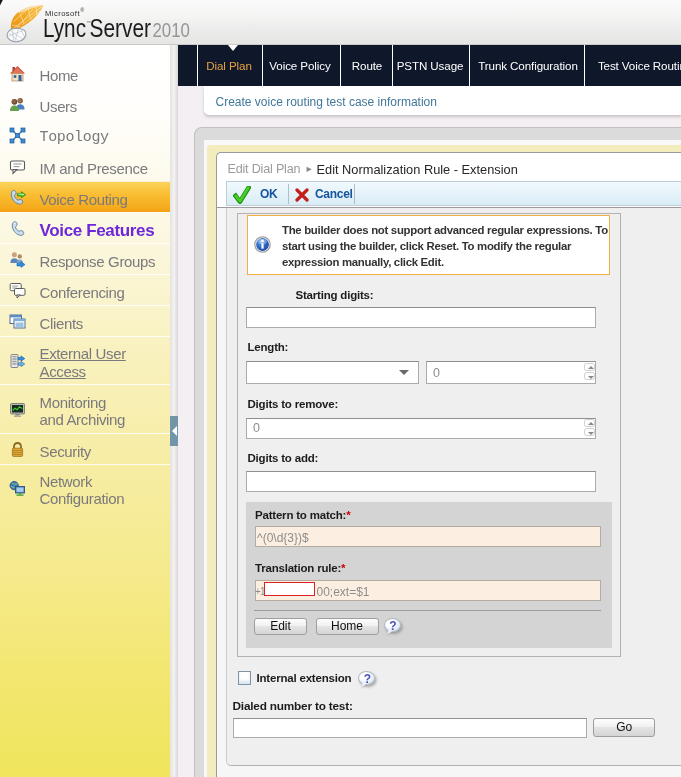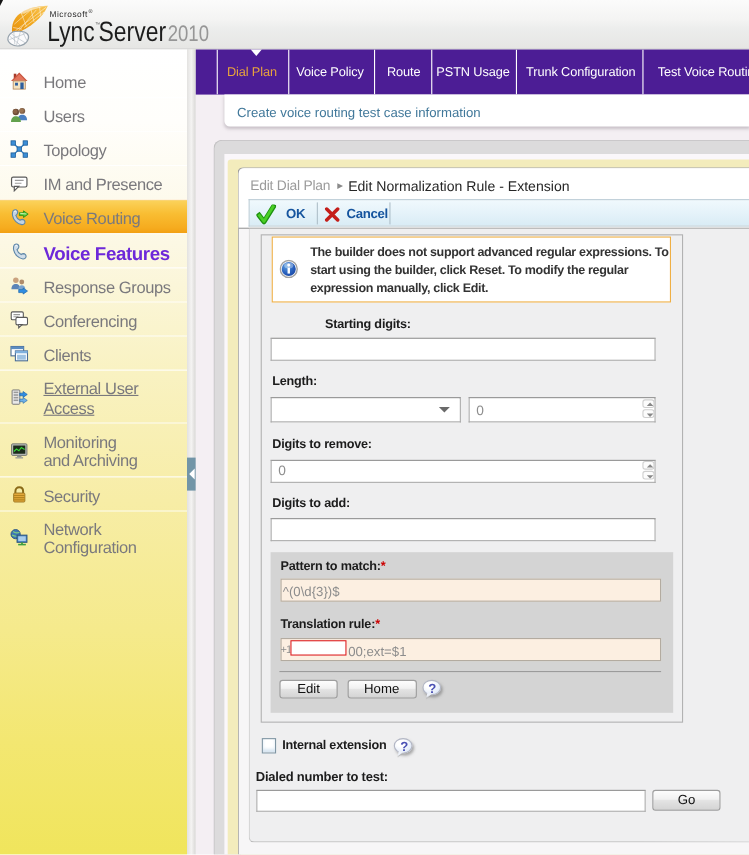--- a/index.html
+++ b/index.html
@@ -70,21 +70,21 @@
         <div style="position:absolute;left:9px;top:7px;"><svg width="17" height="17" viewBox="0 0 17 17">
             <circle cx="11.2" cy="4.8" r="2.7" fill="#7d5c42"></circle>
             <circle cx="10.6" cy="4.4" r="2" fill="#9a7452"></circle>
             <path d="M7 13.4 C7 9.9 8.8 8.3 11.2 8.3 C13.6 8.3 15.6 9.9 15.6 13.4 Z" fill="#4a7fc1"></path>
             <circle cx="5.4" cy="5.8" r="2.9" fill="#6b4a36"></circle>
             <circle cx="4.8" cy="5.4" r="2.1" fill="#8a6246"></circle>
             <path d="M1 15 C1 11.2 3 9.6 5.4 9.6 C7.8 9.6 10 11.2 10 15 Z" fill="#63a14e"></path>
           </svg></div>
         <div style="position:absolute;left:39.5px;top:7.5px;font-size:15px;letter-spacing:-0.35px;line-height:19px;color:#7a797d;">Users</div>
       </div>
-      <div style="position: absolute; left: 0px; width: 170px; border-top: 1px solid rgba(255, 255, 255, 0.85); top: 62px; height: 31px;">
+      <div style="position: absolute; left: 0px; width: 170px; border-top: 1px solid rgba(255, 255, 255, 0.85); top: 62px; height: 31px; font-family: Liberation Mono, monospace;">
         <div style="position:absolute;left:9px;top:7px;"><svg width="17" height="17" viewBox="0 0 17 17">
             <g stroke="#2c7cc4" stroke-width="1.2">
               <line x1="3" y1="3" x2="14" y2="14"></line>
               <line x1="14" y1="3" x2="3" y2="14"></line>
             </g>
             <g fill="#3b8ed6" stroke="#1b5a96" stroke-width="0.7">
               <rect x="1" y="1" width="4" height="4"></rect>
               <rect x="12" y="1" width="4" height="4"></rect>
               <rect x="1" y="12" width="4" height="4"></rect>
               <rect x="12" y="12" width="4" height="4"></rect>
@@ -200,21 +200,21 @@
         <div style="position:absolute;left:39.5px;top:7.5px;font-size:15px;letter-spacing:-0.35px;line-height:17.5px;color:#7a797d;">Network<br>Configuration</div>
       </div>
     </div>
 
   <div class="abs" style="left:170px;top:45px;width:8px;height:732px;background:linear-gradient(90deg,#e3e2e0,#f4f3f2 50%,#d8d7d5);"></div>
   <div class="abs" style="left:170px;top:416px;width:8px;height:30px;background:#7295a7;"></div>
   <div class="abs" style="left:172px;top:426px;width:0;height:0;border-top:5px solid transparent;border-bottom:5px solid transparent;border-right:5px solid #fff;"></div>
 
   <div class="abs" style="left:178px;top:86px;width:503px;height:691px;background:#f4eff3;"></div>
 
-  <div class="abs" id="tabbar" style="left:178px;top:45px;width:503px;height:41px;background:#4c1d95;overflow:hidden;">
+  <div class="abs" id="tabbar" style="left:178px;top:45px;width:503px;height:41px;background:#0f172a;overflow:hidden;">
       <div style="position: absolute; top: 0px; height: 41px; width: 1px; background: rgb(255, 255, 255); left: 19px;"></div>
       <div style="position: absolute; top: 0px; height: 41px; width: 1px; background: rgb(255, 255, 255); left: 84px;"></div>
       <div style="position: absolute; top: 0px; height: 41px; width: 1px; background: rgb(255, 255, 255); left: 162px;"></div>
       <div style="position: absolute; top: 0px; height: 41px; width: 1px; background: rgb(255, 255, 255); left: 214px;"></div>
       <div style="position: absolute; top: 0px; height: 41px; width: 1px; background: rgb(255, 255, 255); left: 291px;"></div>
       <div style="position: absolute; top: 0px; height: 41px; width: 1px; background: rgb(255, 255, 255); left: 406px;"></div>
       <div style="position: absolute; top: 0px; height: 41px; line-height: 41px; font-size: 11.6px; letter-spacing: -0.1px; white-space: nowrap; text-align: center; transform: translateX(-50%); color: rgb(232, 163, 61); left: 51px;">Dial Plan</div>
       <div style="position: absolute; top: 0px; height: 41px; line-height: 41px; font-size: 11.6px; letter-spacing: -0.1px; white-space: nowrap; text-align: center; transform: translateX(-50%); color: rgb(255, 255, 255); left: 122px;">Voice Policy</div>
       <div style="position: absolute; top: 0px; height: 41px; line-height: 41px; font-size: 11.6px; letter-spacing: -0.1px; white-space: nowrap; text-align: center; transform: translateX(-50%); color: rgb(255, 255, 255); left: 189px;">Route</div>
       <div style="position: absolute; top: 0px; height: 41px; line-height: 41px; font-size: 11.6px; letter-spacing: -0.1px; white-space: nowrap; text-align: center; transform: translateX(-50%); color: rgb(255, 255, 255); left: 252px;">PSTN Usage</div>

